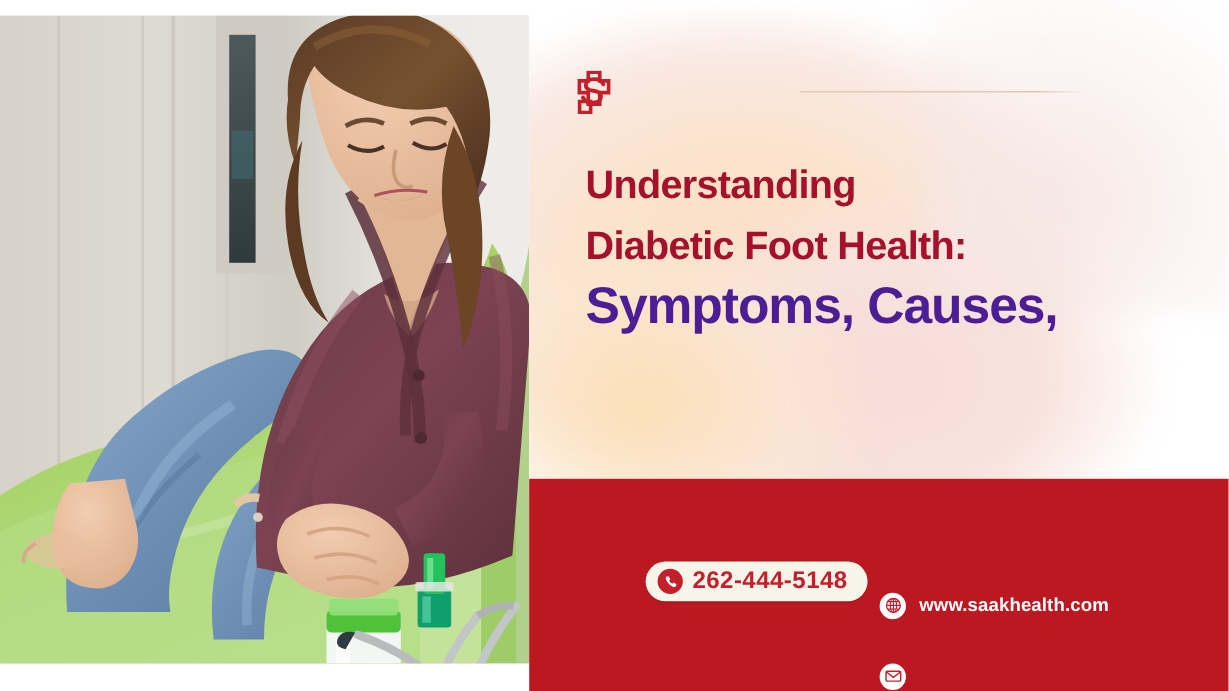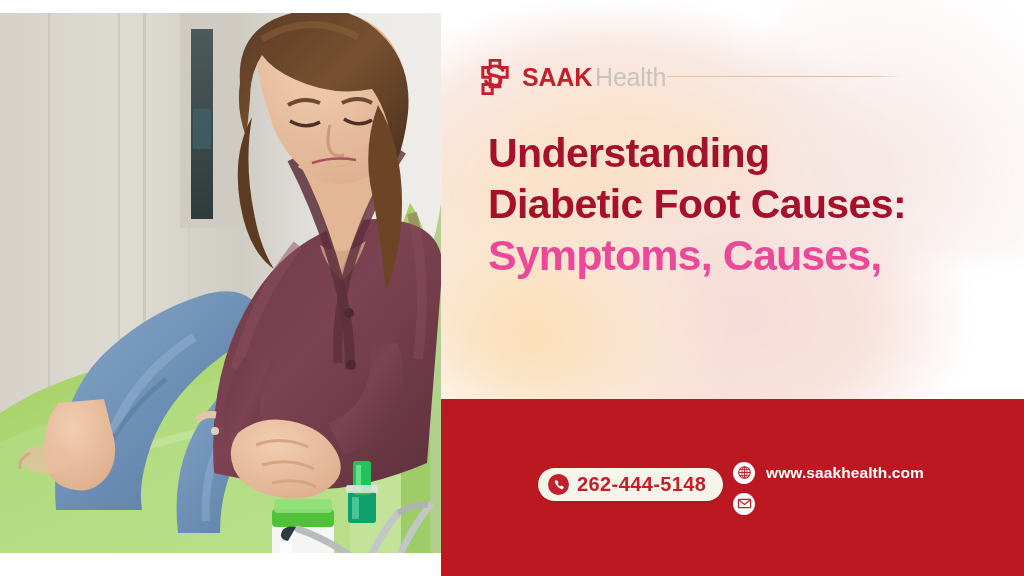--- a/index.html
+++ b/index.html
@@ -109,27 +109,27 @@
 
   
   .headline {
     position: absolute;
     left: 47px;
     top: 128px;
     width: 520px;
   }
   .headline .ln {
     font-weight: bold;
-    font-size: 41px;
+    font-size: 33px;
     line-height: 51px;
     letter-spacing: -0.6px;
     white-space: nowrap;
   }
   .headline .red { color: #a5102a; }
-  .headline .blk { color: #ec4899; font-size: 43px; letter-spacing: -0.9px; }
+  .headline .blk { color: #4c1d95; font-size: 43px; letter-spacing: -0.9px; }
 
   
   .footer-band {
     position: absolute;
     left: 441px;
     top: 399px;
     width: 583px;
     height: 177px;
     background: #bc1821;
   }
@@ -168,20 +168,21 @@
   .contact-list {
     position: absolute;
     left: 292px;
     top: 60px;
   }
   .contact-row {
     display: flex;
     align-items: center;
     height: 27px;
     margin-bottom: 4px;
+    margin-top: 32px;
   }
   .ci {
     width: 22px; height: 22px;
     border-radius: 50%;
     background: #ffffff;
     display: flex;
     align-items: center;
     justify-content: center;
     flex: none;
   }
@@ -338,29 +339,26 @@
     <div class="grad-d"></div>
 
     <div class="logo-row">
       <span>
         <svg class="logo-mark" viewBox="0 0 34 36" aria-hidden="true">
           <path d="M12.2 1.2 h9.6 v7.2 h7.4 v9.8 h-7.4 v9.6 h-9.6 v-9.6 h-7.4 v-9.8 h7.4 z" fill="none" stroke="#c3202c" stroke-width="3"></path>
           <path d="M5 25.6 h9.2 v9.2 h-9.2 z" fill="none" stroke="#c3202c" stroke-width="3"></path>
           <path d="M24.8 11.2 q-2.6 -4.4 -8.2 -4.2 q-6 0.2 -6.4 4.6 q-0.4 4.2 6.2 5 q6.8 0.8 6.4 5.2 q-0.4 4.6 -6.6 4.8 q-5.8 0.2 -8.4 -4.4" fill="none" stroke="#c3202c" stroke-width="3.2" stroke-linecap="round"></path>
         </svg>
       </span>
-      <span class="logo-word">
-        <span class="saak">SAAK</span><span class="health">Health</span>
-      </span>
     </div>
     <div class="logo-rule"></div>
 
     <div class="headline">
       <div class="ln red">Understanding</div>
-      <div class="ln red">Diabetic Foot Causes:</div>
+      <div class="ln red">Diabetic Foot Health:</div>
       <div class="ln blk">Symptoms, Causes,</div>
     </div>
   </div>
 
   <div class="footer-band">
 
     <div class="phone-pill">
       <span class="phone-circle">
         <svg viewBox="0 0 24 24" aria-hidden="true">
           <path d="M6.6 2.8 a1.6 1.6 0 0 1 2.2 .5 l1.9 3 a1.6 1.6 0 0 1 -.35 2.05 l-1.25 1 a10.5 10.5 0 0 0 5.5 5.5 l1 -1.25 a1.6 1.6 0 0 1 2.05 -.35 l3 1.9 a1.6 1.6 0 0 1 .5 2.2 l-1.3 2 a2.2 2.2 0 0 1 -2.4 .95 C12 19.2 4.8 12 3.65 5.55 a2.2 2.2 0 0 1 .95 -2.4 z" fill="#ffffff"></path>

